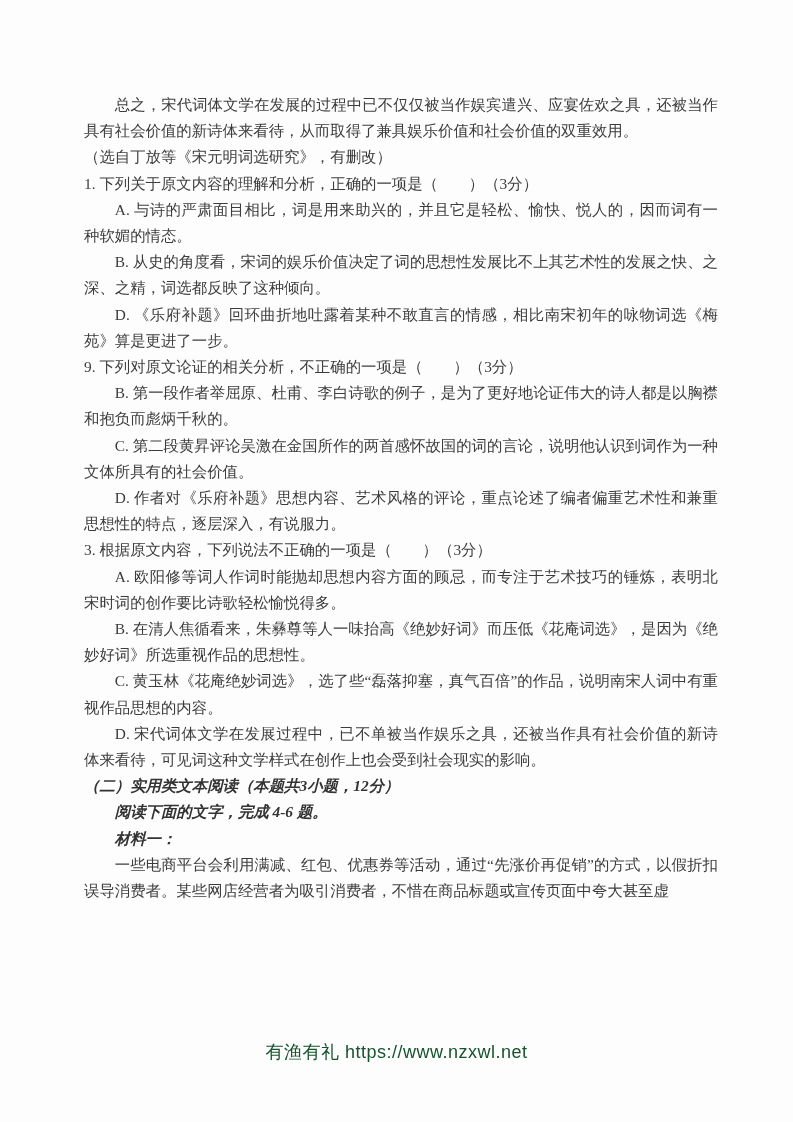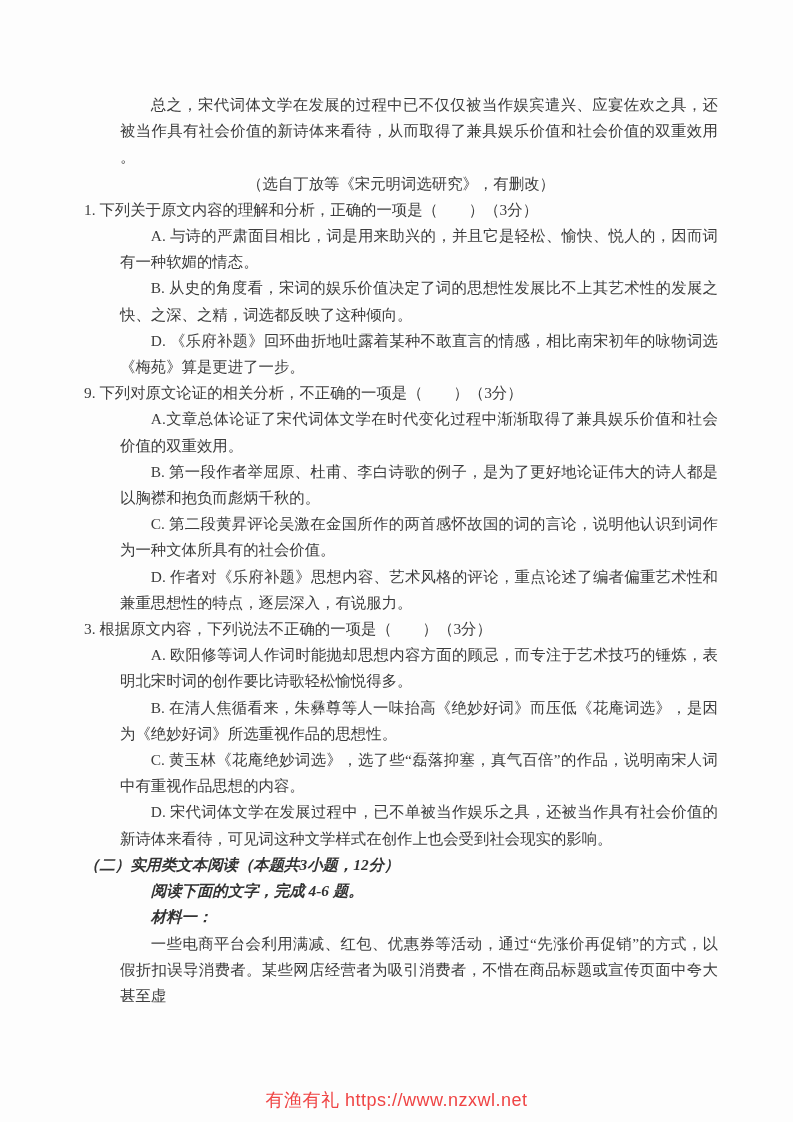--- a/index.html
+++ b/index.html
@@ -22,54 +22,53 @@
     color: #3c3c3c;
     font-size: 15.4px;
     line-height: 26.2px;
     text-align: justify;
     line-break: anywhere;
   }
   .para {
     margin: 0;
     padding: 0;
   }
-  .indent { text-indent: 2em; margin-left: 36px; }
-  .align-right { text-align: center; }
+  .indent { text-indent: 2em; }
+  .align-right { text-align: left; }
   .bold {
     font-weight: 700;
     color: #333333;
     font-style: italic;
   }
   .footer {
     position: absolute;
     left: 0;
     right: 0;
-    top: 1088px;
+    top: 1040px;
     text-align: center;
-    color: #ef4444;
+    color: #14532d;
     font-size: 18px;
     letter-spacing: 0.5px;
     font-family: "Liberation Sans", "DejaVu Sans", sans-serif;
   }
 </style>
 </head>
 <body>
 
 <div class="doc">
 
   <p class="para indent">总之，宋代词体文学在发展的过程中已不仅仅被当作娱宾遣兴、应宴佐欢之具，还被当作具有社会价值的新诗体来看待，从而取得了兼具娱乐价值和社会价值的双重效用。</p>
   <p class="para align-right">（选自丁放等《宋元明词选研究》，有删改）</p>
 
   <p class="para">1. 下列关于原文内容的理解和分析，正确的一项是（　　）（3分）</p>
   <p class="para indent">A. 与诗的严肃面目相比，词是用来助兴的，并且它是轻松、愉快、悦人的，因而词有一种软媚的情态。</p>
   <p class="para indent">B. 从史的角度看，宋词的娱乐价值决定了词的思想性发展比不上其艺术性的发展之快、之深、之精，词选都反映了这种倾向。</p>
   <p class="para indent">D. 《乐府补题》回环曲折地吐露着某种不敢直言的情感，相比南宋初年的咏物词选《梅苑》算是更进了一步。</p>
 
   <p class="para">9. 下列对原文论证的相关分析，不正确的一项是（　　）（3分）</p>
-  <p class="para indent">A.文章总体论证了宋代词体文学在时代变化过程中渐渐取得了兼具娱乐价值和社会价值的双重效用。</p>
   <p class="para indent">B. 第一段作者举屈原、杜甫、李白诗歌的例子，是为了更好地论证伟大的诗人都是以胸襟和抱负而彪炳千秋的。</p>
   <p class="para indent">C. 第二段黄昇评论吴激在金国所作的两首感怀故国的词的言论，说明他认识到词作为一种文体所具有的社会价值。</p>
   <p class="para indent">D. 作者对《乐府补题》思想内容、艺术风格的评论，重点论述了编者偏重艺术性和兼重思想性的特点，逐层深入，有说服力。</p>
 
   <p class="para">3. 根据原文内容，下列说法不正确的一项是（　　）（3分）</p>
   <p class="para indent">A. 欧阳修等词人作词时能抛却思想内容方面的顾忌，而专注于艺术技巧的锤炼，表明北宋时词的创作要比诗歌轻松愉悦得多。</p>
   <p class="para indent">B. 在清人焦循看来，朱彝尊等人一味抬高《绝妙好词》而压低《花庵词选》，是因为《绝妙好词》所选重视作品的思想性。</p>
   <p class="para indent">C. 黄玉林《花庵绝妙词选》，选了些“磊落抑塞，真气百倍”的作品，说明南宋人词中有重视作品思想的内容。</p>
   <p class="para indent">D. 宋代词体文学在发展过程中，已不单被当作娱乐之具，还被当作具有社会价值的新诗体来看待，可见词这种文学样式在创作上也会受到社会现实的影响。</p>
 

